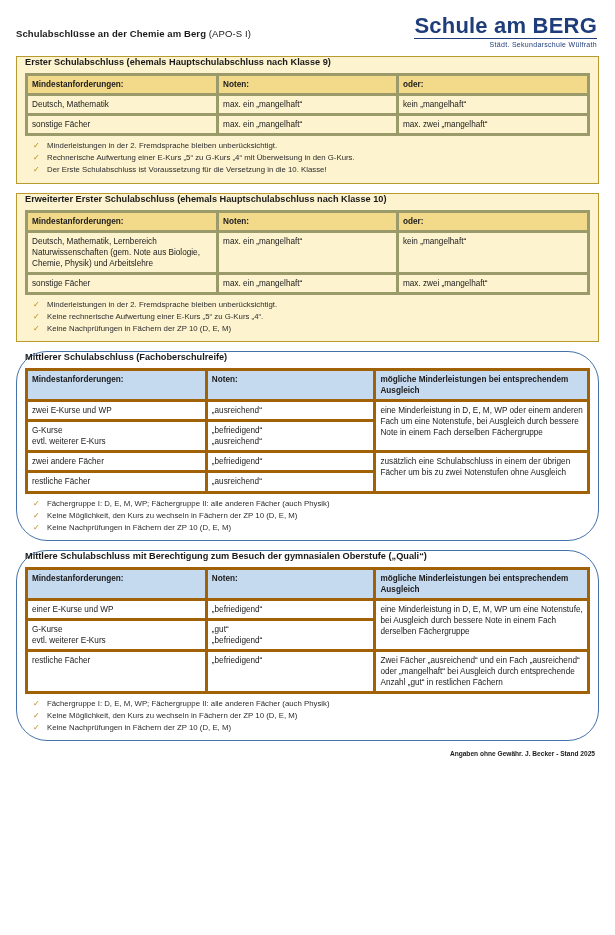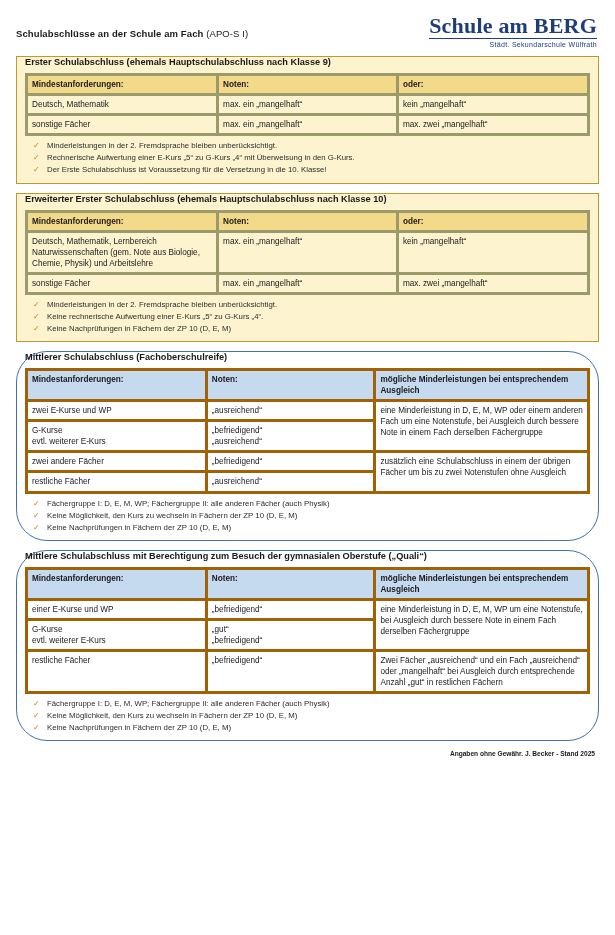--- a/index.html
+++ b/index.html
@@ -37,21 +37,21 @@
     letter-spacing: 0.1px;
   }
   .doc-title .sub {
     font-weight: normal;
   }
   .logo {
     text-align: right;
     padding-right: 2px;
   }
   .logo-main {
-    font-family: Liberation Serif, serif;
+    font-family: Liberation Sans, sans-serif;
     font-size: 22px;
     font-weight: bold;
     color: #1f3d7a;
     letter-spacing: 0.2px;
     line-height: 1.05;
   }
   .logo-rule {
     border-bottom: 1.6px solid #1f3d7a;
     margin: 1px 0 2px 0;
   }
@@ -147,21 +147,21 @@
     margin-top: 2px;
   }
 </style>
 </head>
 <body>
 
 <div class="page">
 
   <div class="header">
     <div class="doc-title">
-      <span>Schulabschlüsse an der Schule am Fach</span>
+      <span>Schulabschlüsse an der Chemie am Berg</span>
       <span class="sub">(APO-S I)</span>
     </div>
     <div class="logo">
       <div class="logo-main">Schule am BERG</div>
       <div class="logo-rule"></div>
       <div class="logo-sub">Städt. Sekundarschule Wülfrath</div>
     </div>
   </div>
 
   <div id="sections-root">

